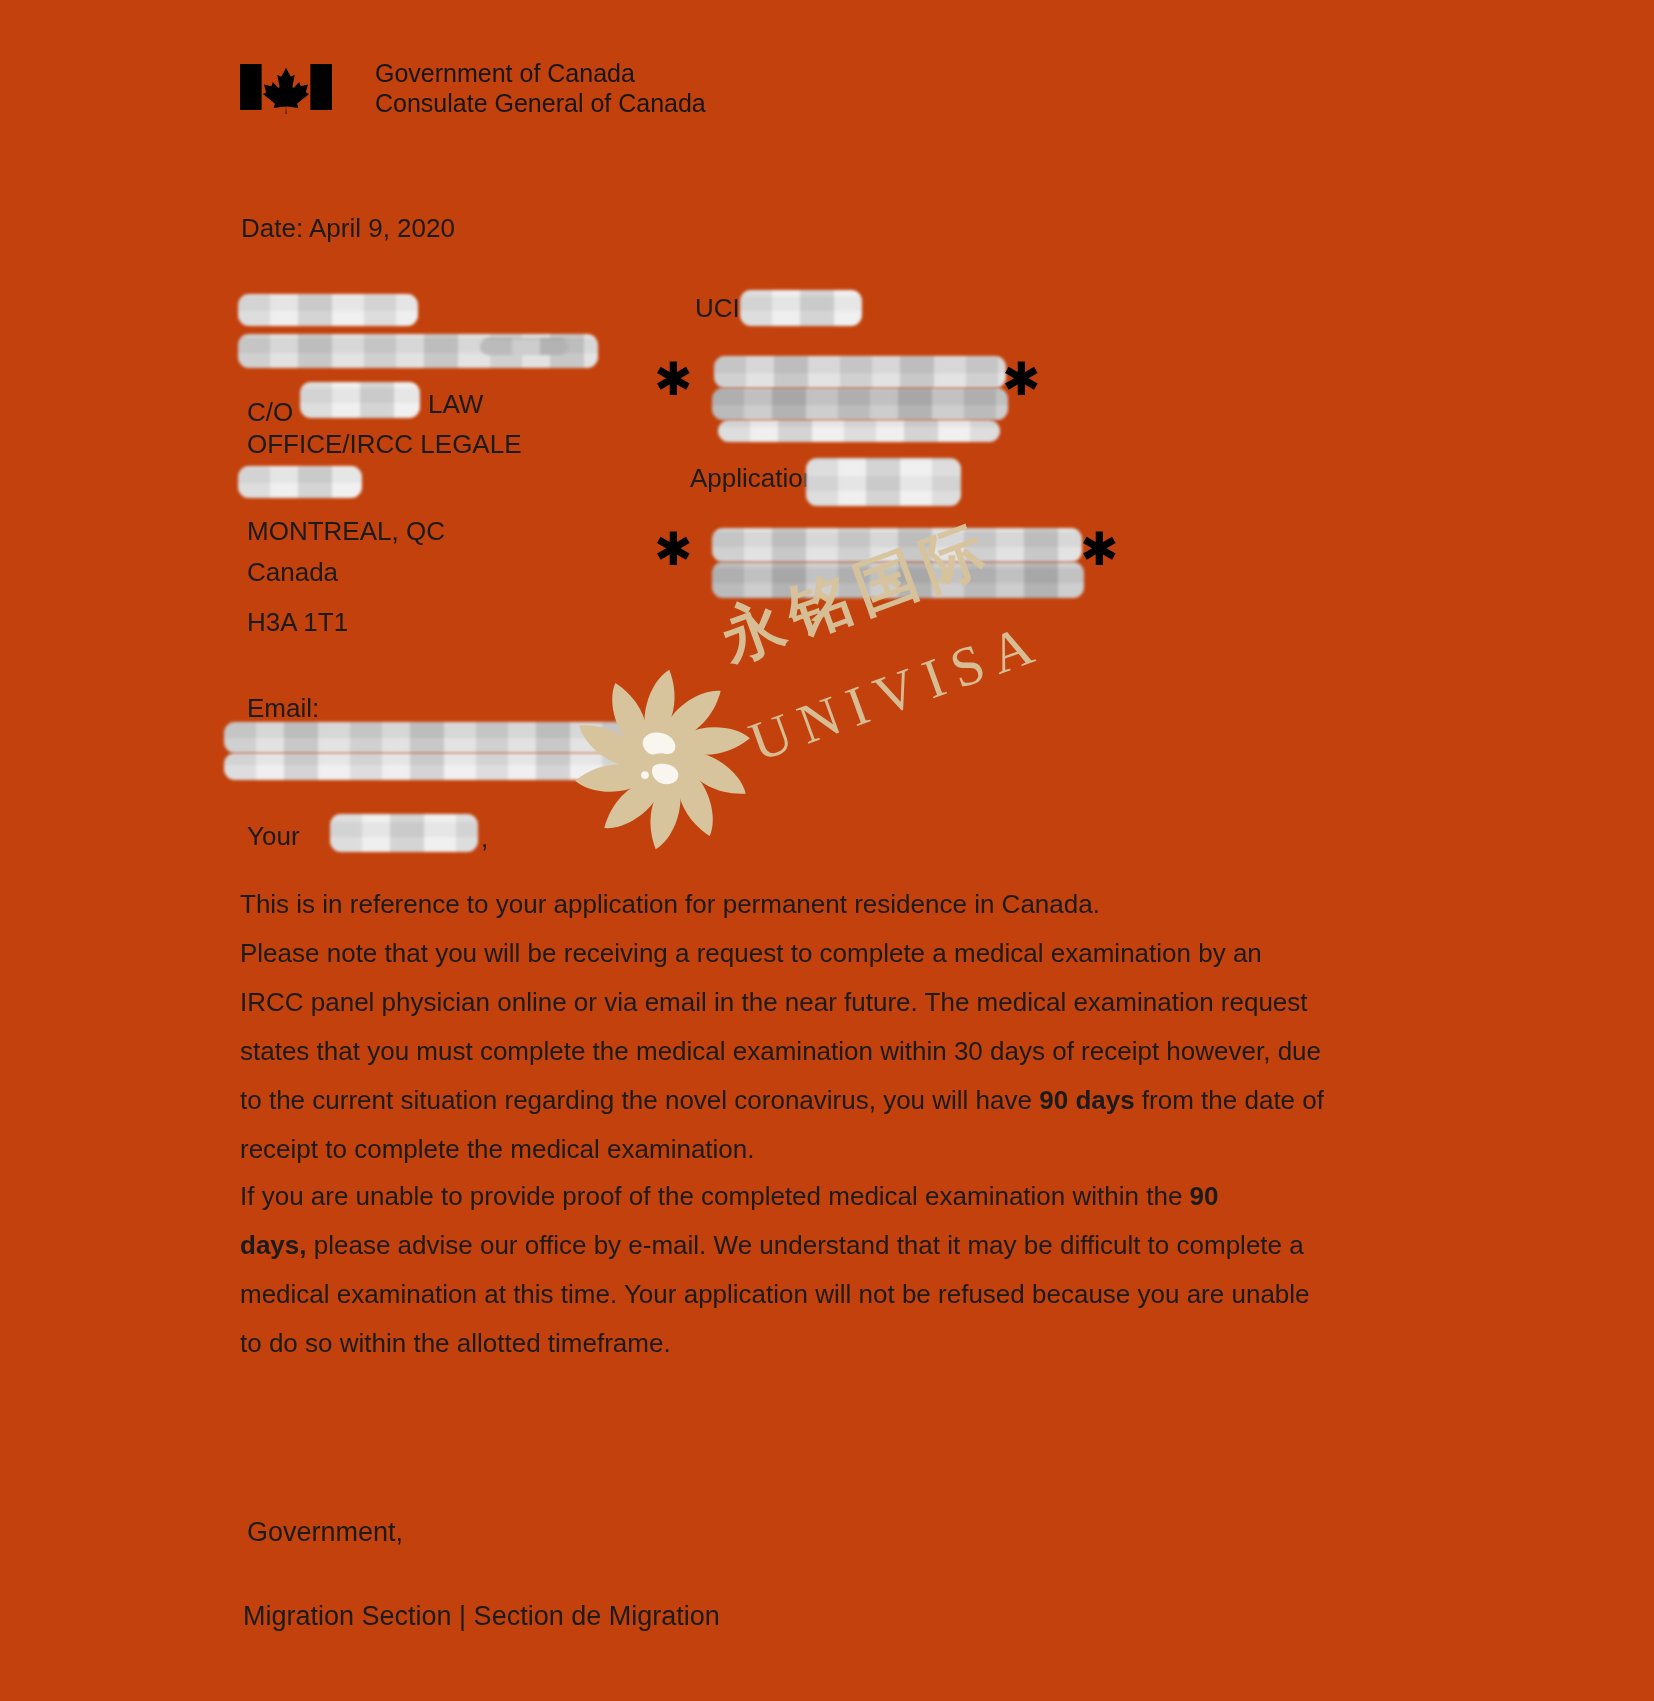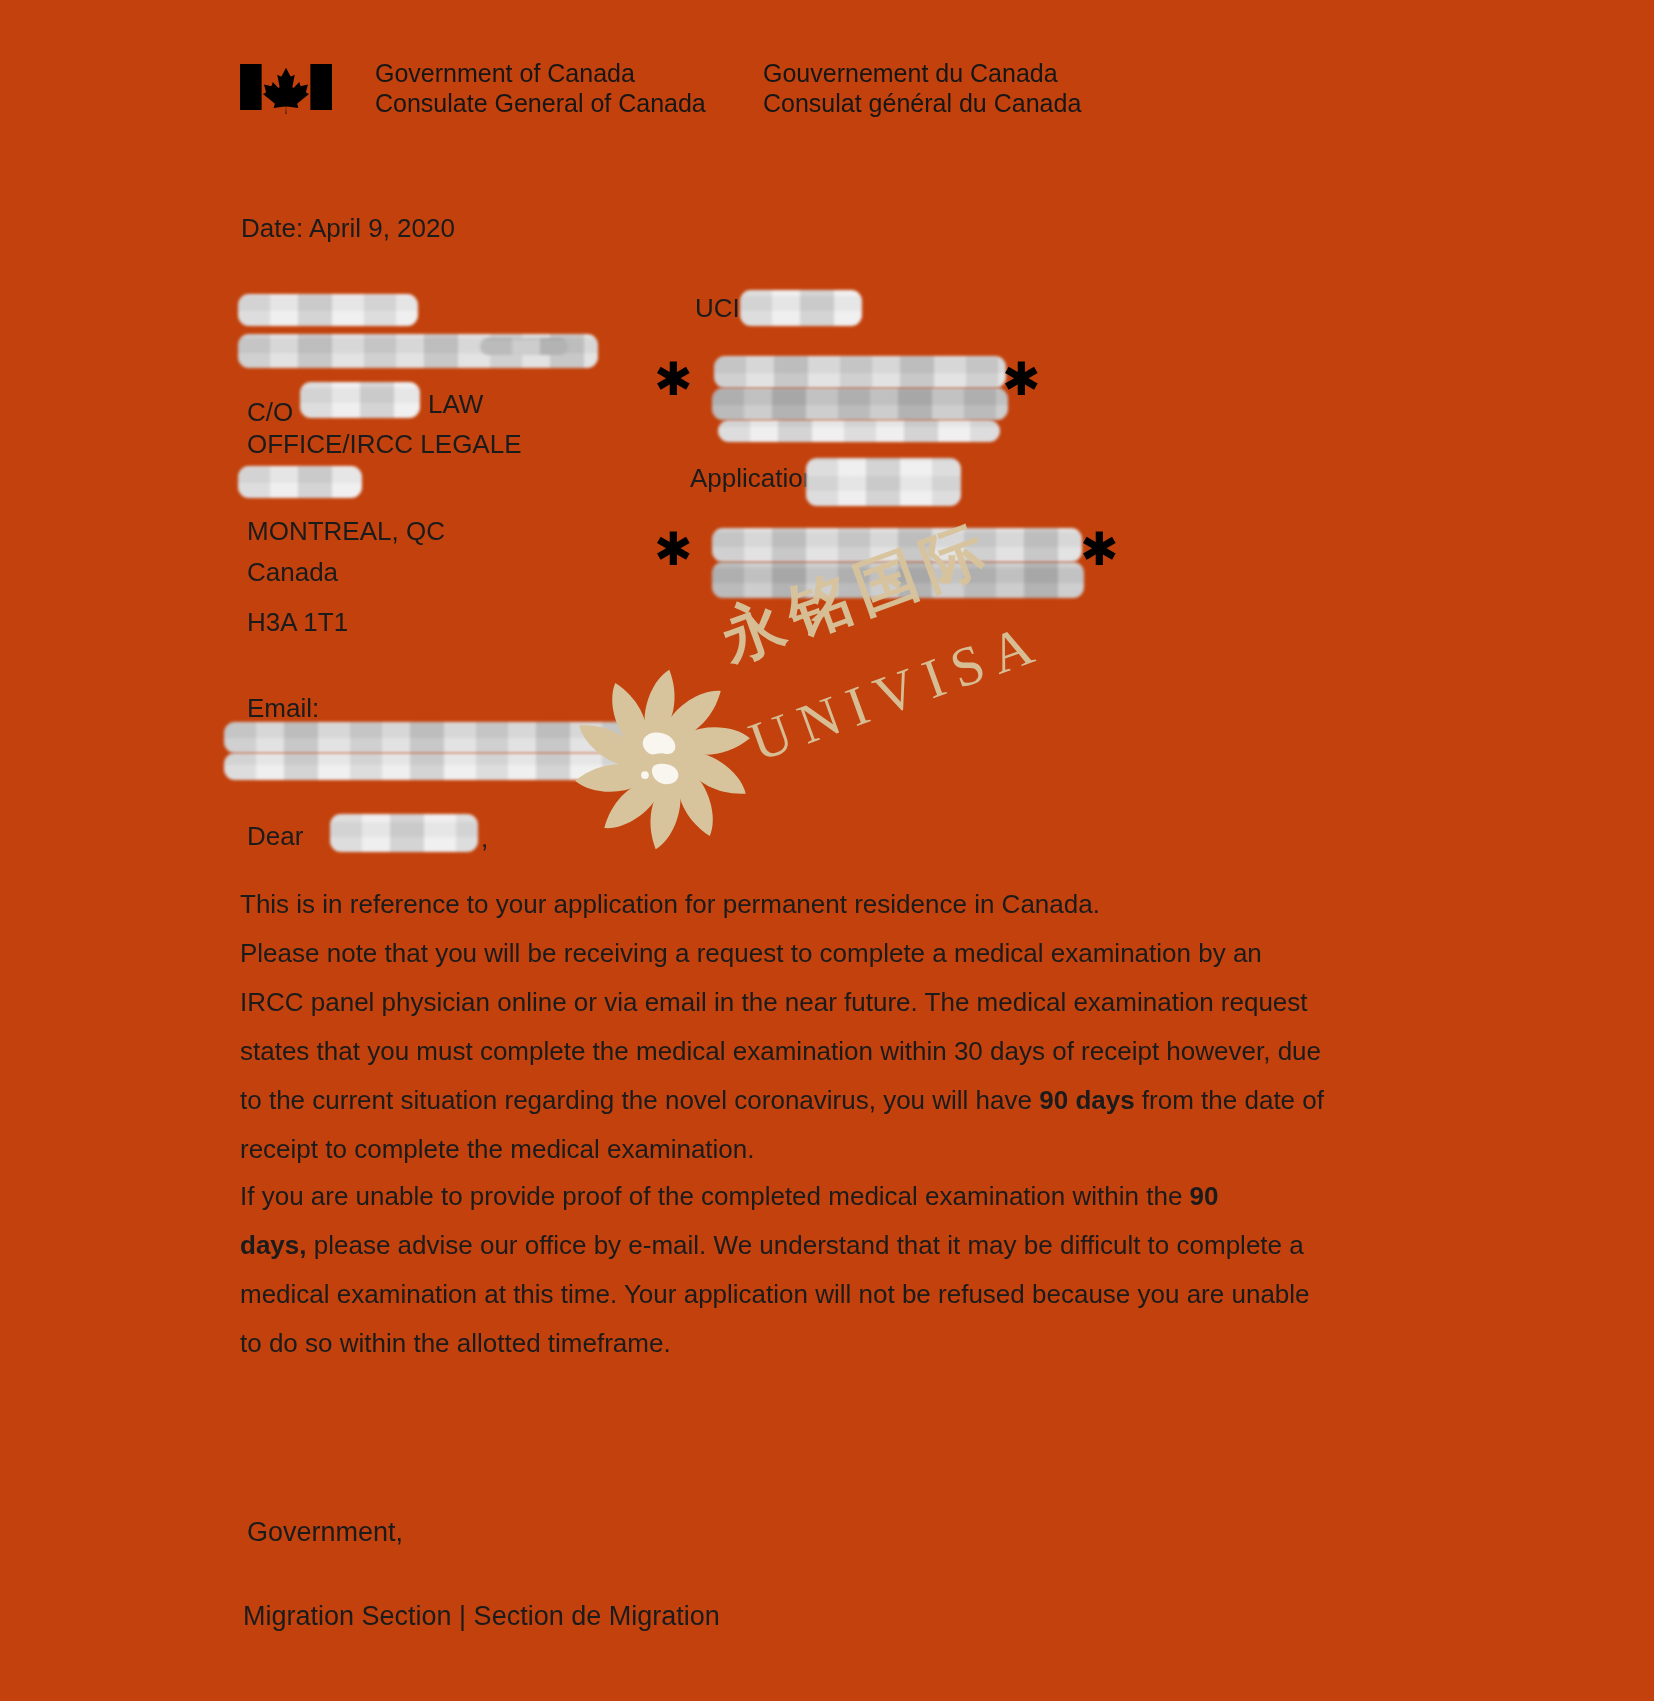--- a/index.html
+++ b/index.html
@@ -47,24 +47,20 @@
   <div class="abs" style="left:240px;top:60px;width:92px;height:54px;">
     <svg class="flag" width="92" height="54" viewBox="0 0 1000 560" xmlns="http://www.w3.org/2000/svg">
       <rect x="0" y="30" width="235" height="500" fill="#000"></rect>
       <rect x="765" y="30" width="235" height="500" fill="#000"></rect>
       <path fill="#000" d="M500 70 l-45 87 q-6 11 -17 6 l-33 -17 24 127 q5 24 -17 12 l-56 -59 -10 34 q-3 10 -14 8 l-71 -15 19 68 q5 18 -6 23 l-25 11 122 100 q9 8 5 19 l-11 35 123 -17 q12 -1 11 11 l-6 120 h14 l-6 -120 q-1 -12 11 -11 l123 17 -11 -35 q-4 -11 5 -19 l122 -100 -25 -11 q-11 -5 -6 -23 l19 -68 -71 15 q-11 2 -14 -8 l-10 -34 -56 59 q-22 12 -17 -12 l24 -127 -33 17 q-11 5 -17 -6 z"></path>
     </svg>
   </div>
   <div class="abs fip-text" style="left:375px;top:58px;">
     <div>Government of Canada</div>
     <div>Consulate General of Canada</div>
-  </div>
-  <div class="abs fip-text" style="left:763px;top:58px;">
-    <div>Gouvernement du Canada</div>
-    <div>Consulat général du Canada</div>
   </div>
 
   <div class="abs t26" style="left:241px;top:212px;">Date: April 9, 2020</div>
 
   <div class="redact rx-light" style="left:238px;top:294px;width:180px;height:32px;"></div>
 
   <div class="redact rx-mid" style="left:238px;top:334px;width:360px;height:34px;"></div>
   <div class="redact rx-dark" style="left:480px;top:338px;width:88px;height:17px;"></div>
 
   <div class="abs t26" style="left:247px;top:396px;">C/O</div>
@@ -117,21 +113,21 @@
       <use href="#petal" transform="rotate(324)"></use>
       <circle r="33" fill="#d8c49c"></circle>
       <path fill="#ffffff" d="M-14,-26 C-4,-30 8,-26 12,-18 C16,-10 10,-4 2,-6 C-6,-8 -10,-2 -16,-8 C-22,-14 -22,-22 -14,-26 Z" opacity=".85"></path>
       <path fill="#ffffff" d="M-8,6 C2,2 14,6 16,14 C18,22 8,28 -2,24 C-10,21 -14,10 -8,6 Z" opacity=".85"></path>
       <circle cx="-18" cy="16" r="4" fill="#ffffff" opacity=".85"></circle>
     </svg>
   </div>
   <div class="abs wm wm-cjk" style="left:742px;top:596px;height:96px;">永铭国际</div>
   <div class="abs wm wm-latin" style="left:752px;top:712px;">UNIVISA</div>
 
-  <div class="abs t26" style="left:247px;top:820px;">Dear</div>
+  <div class="abs t26" style="left:247px;top:820px;">Your</div>
   <div class="redact rx-light" style="left:330px;top:814px;width:148px;height:38px;"></div>
   <div class="abs t26" style="left:481px;top:822px;">,</div>
 
   <div class="abs body-text" style="left:240px;top:880px;"><span>This is in reference to your application for permanent residence in Canada.
 Please note that you will be receiving a request to complete a medical examination by an
 IRCC panel physician online or via email in the near future. The medical examination request
 states that you must complete the medical examination within 30 days of receipt however, due
 to the current situation regarding the novel coronavirus, you will have </span><span class="b">90 days</span><span> from the date of
 receipt to complete the medical examination.</span></div>
 

